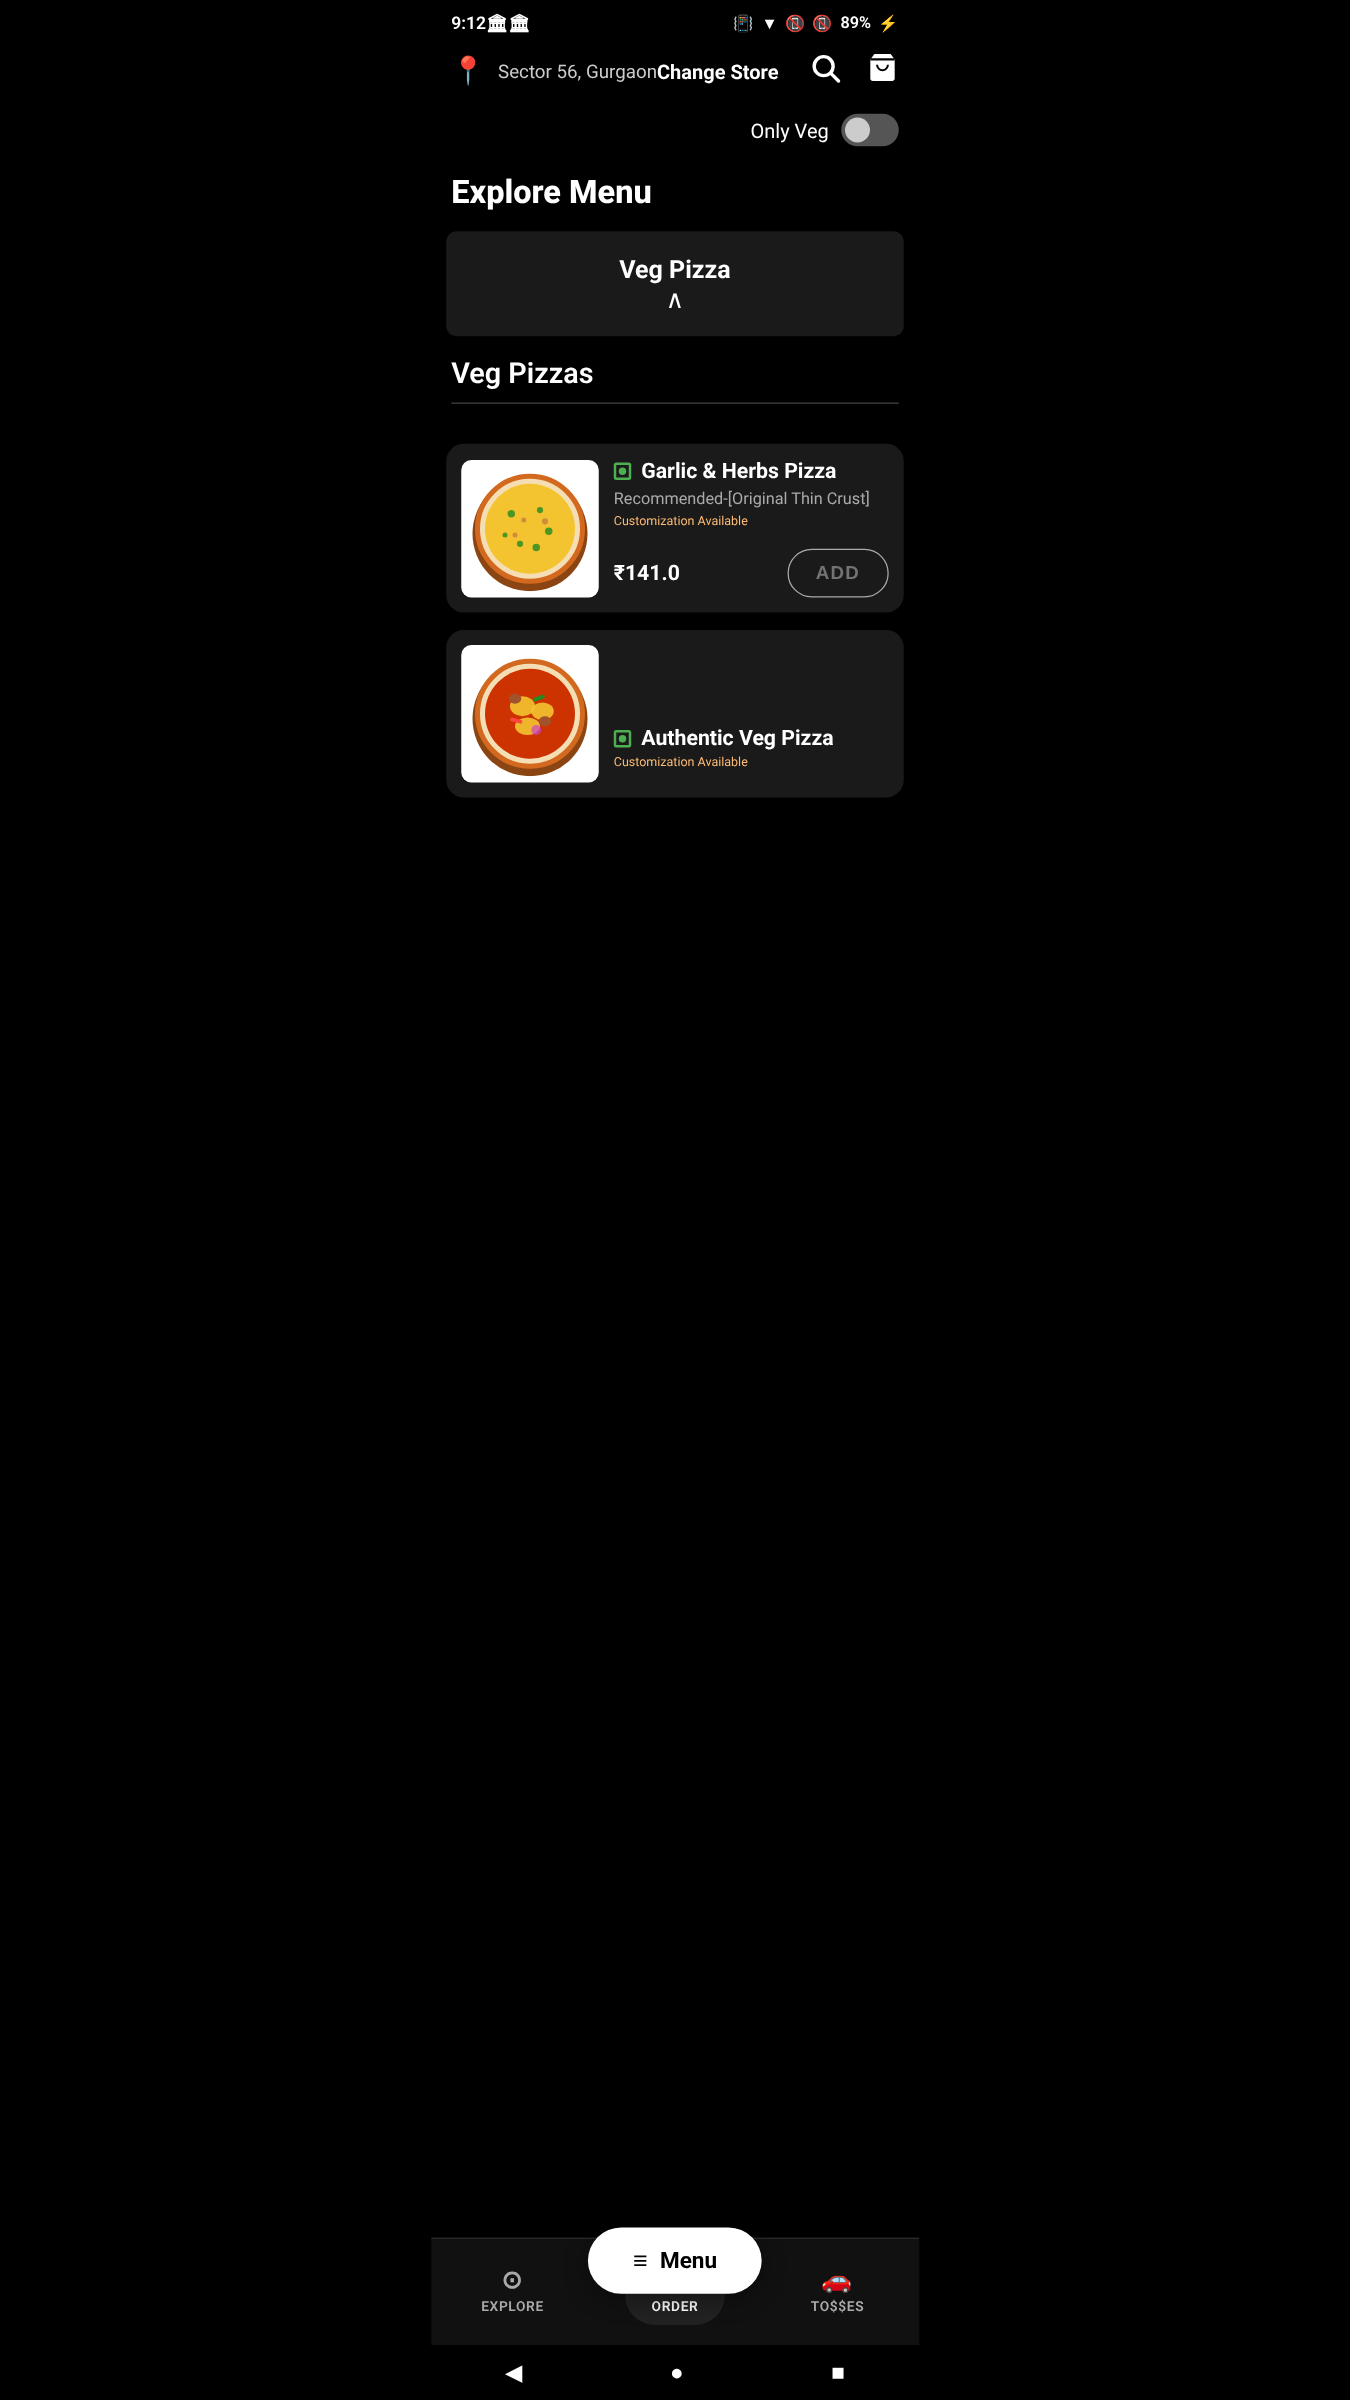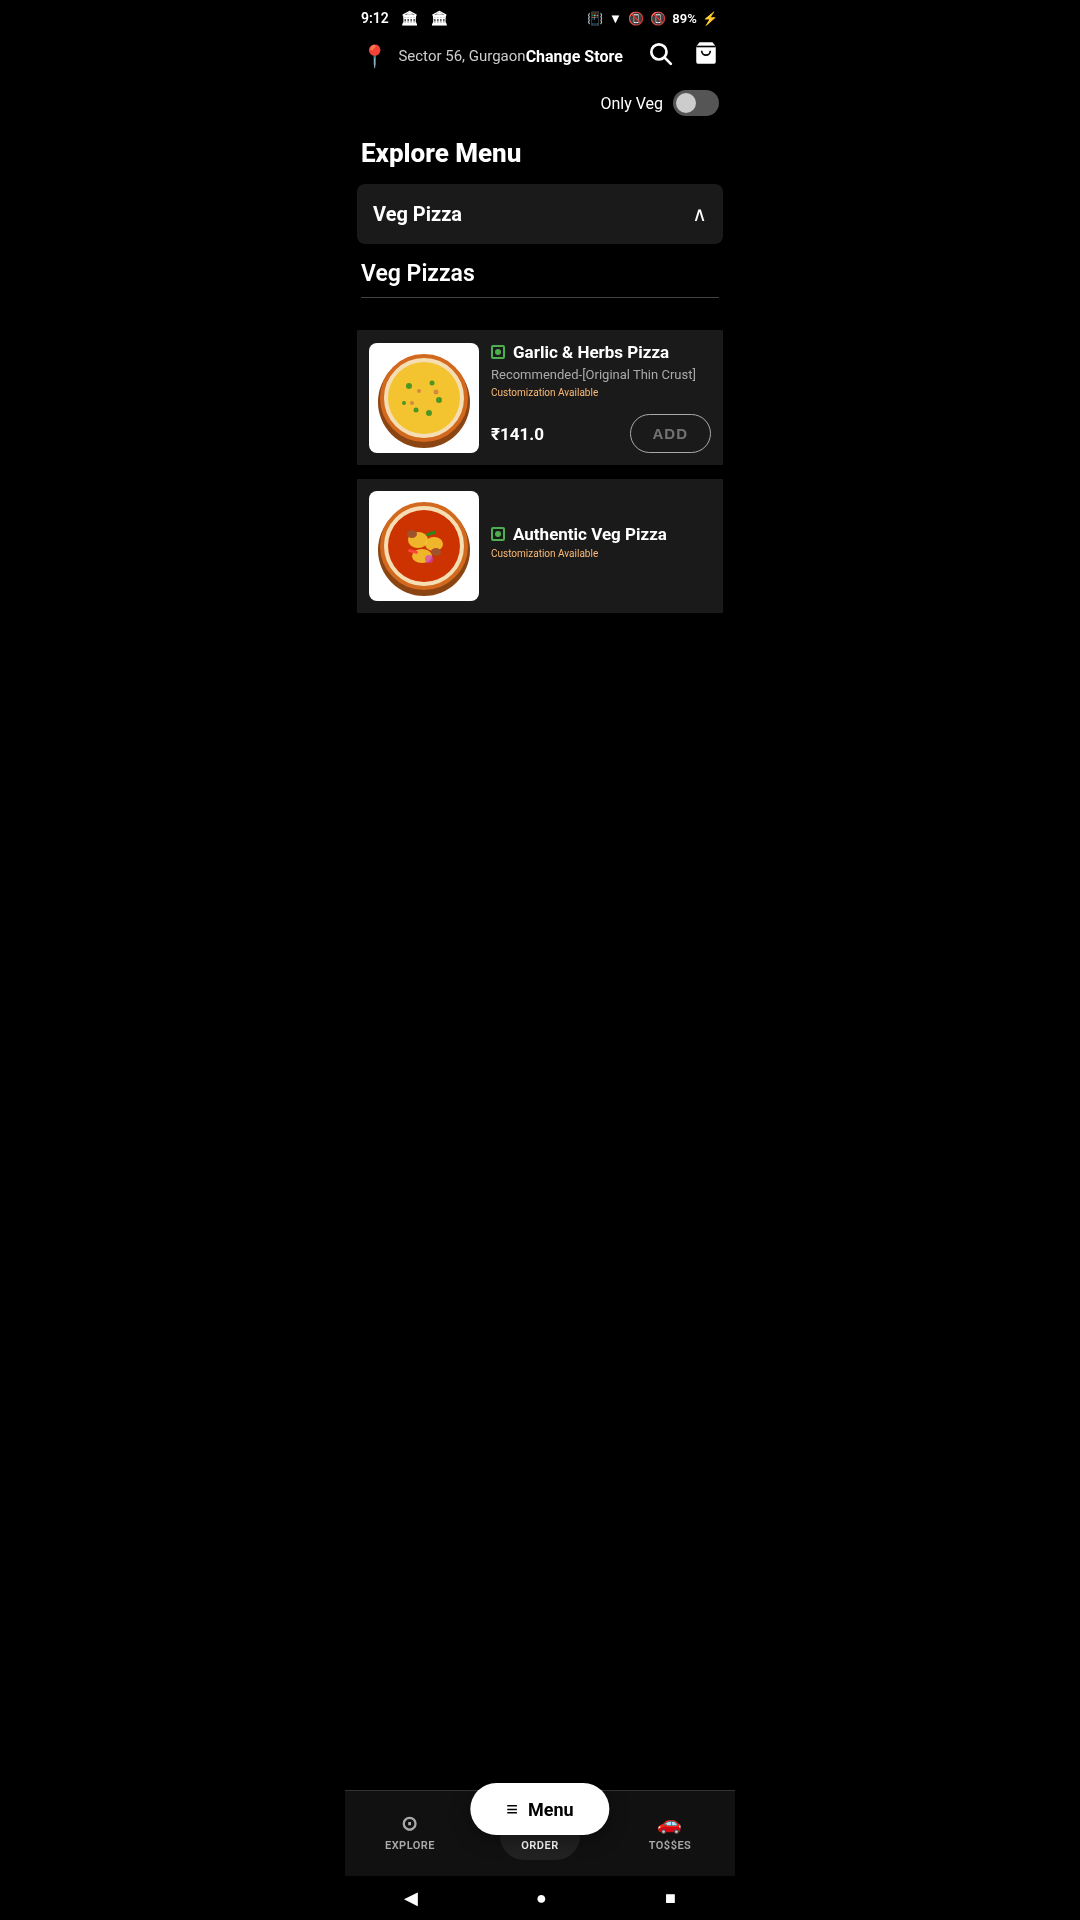--- a/index.html
+++ b/index.html
@@ -18,21 +18,21 @@
 
     
     .status-bar {
       display: flex;
       justify-content: space-between;
       align-items: center;
       padding: 10px 16px 6px;
       font-size: 14px;
       font-weight: 600;
     }
-    .status-left { display: flex; align-items: center; gap: 12px; }
+    .status-left { display: flex; align-items: center; gap: 0; }
     .status-right { display: flex; align-items: center; gap: 6px; font-size: 13px; }
 
     
     .header {
       display: flex;
       justify-content: space-between;
       align-items: center;
       padding: 8px 16px 14px;
     }
     .header-left { display: flex; align-items: center; gap: 10px; }
@@ -81,46 +81,47 @@
     
     .category-header {
       display: flex;
       justify-content: space-between;
       align-items: center;
       background: #1a1a1a;
       padding: 18px 16px;
       border-radius: 8px;
       margin: 0 12px 16px;
       cursor: pointer;
+      flex-direction: column;
     }
     .category-title { font-size: 20px; font-weight: 700; }
     .chevron { font-size: 20px; color: #fff; }
 
     
     .subcategory {
       padding: 0 16px 16px;
     }
     .subcategory-title {
       font-size: 23px;
       font-weight: 600;
       border-bottom: 1px solid #444;
       padding-bottom: 10px;
       margin-bottom: 16px;
     }
 
     
     .item-card {
       display: flex;
       background: #1a1a1a;
-      border-radius: 0;
+      border-radius: 14px;
       margin: 0 12px 14px;
       overflow: hidden;
       gap: 12px;
       padding: 12px;
-      align-items: center;
+      align-items: flex-end;
     }
     .item-image {
       width: 110px;
       height: 110px;
       flex-shrink: 0;
       border-radius: 8px;
       background: #fff;
       overflow: hidden;
       display: flex;
       align-items: center;

